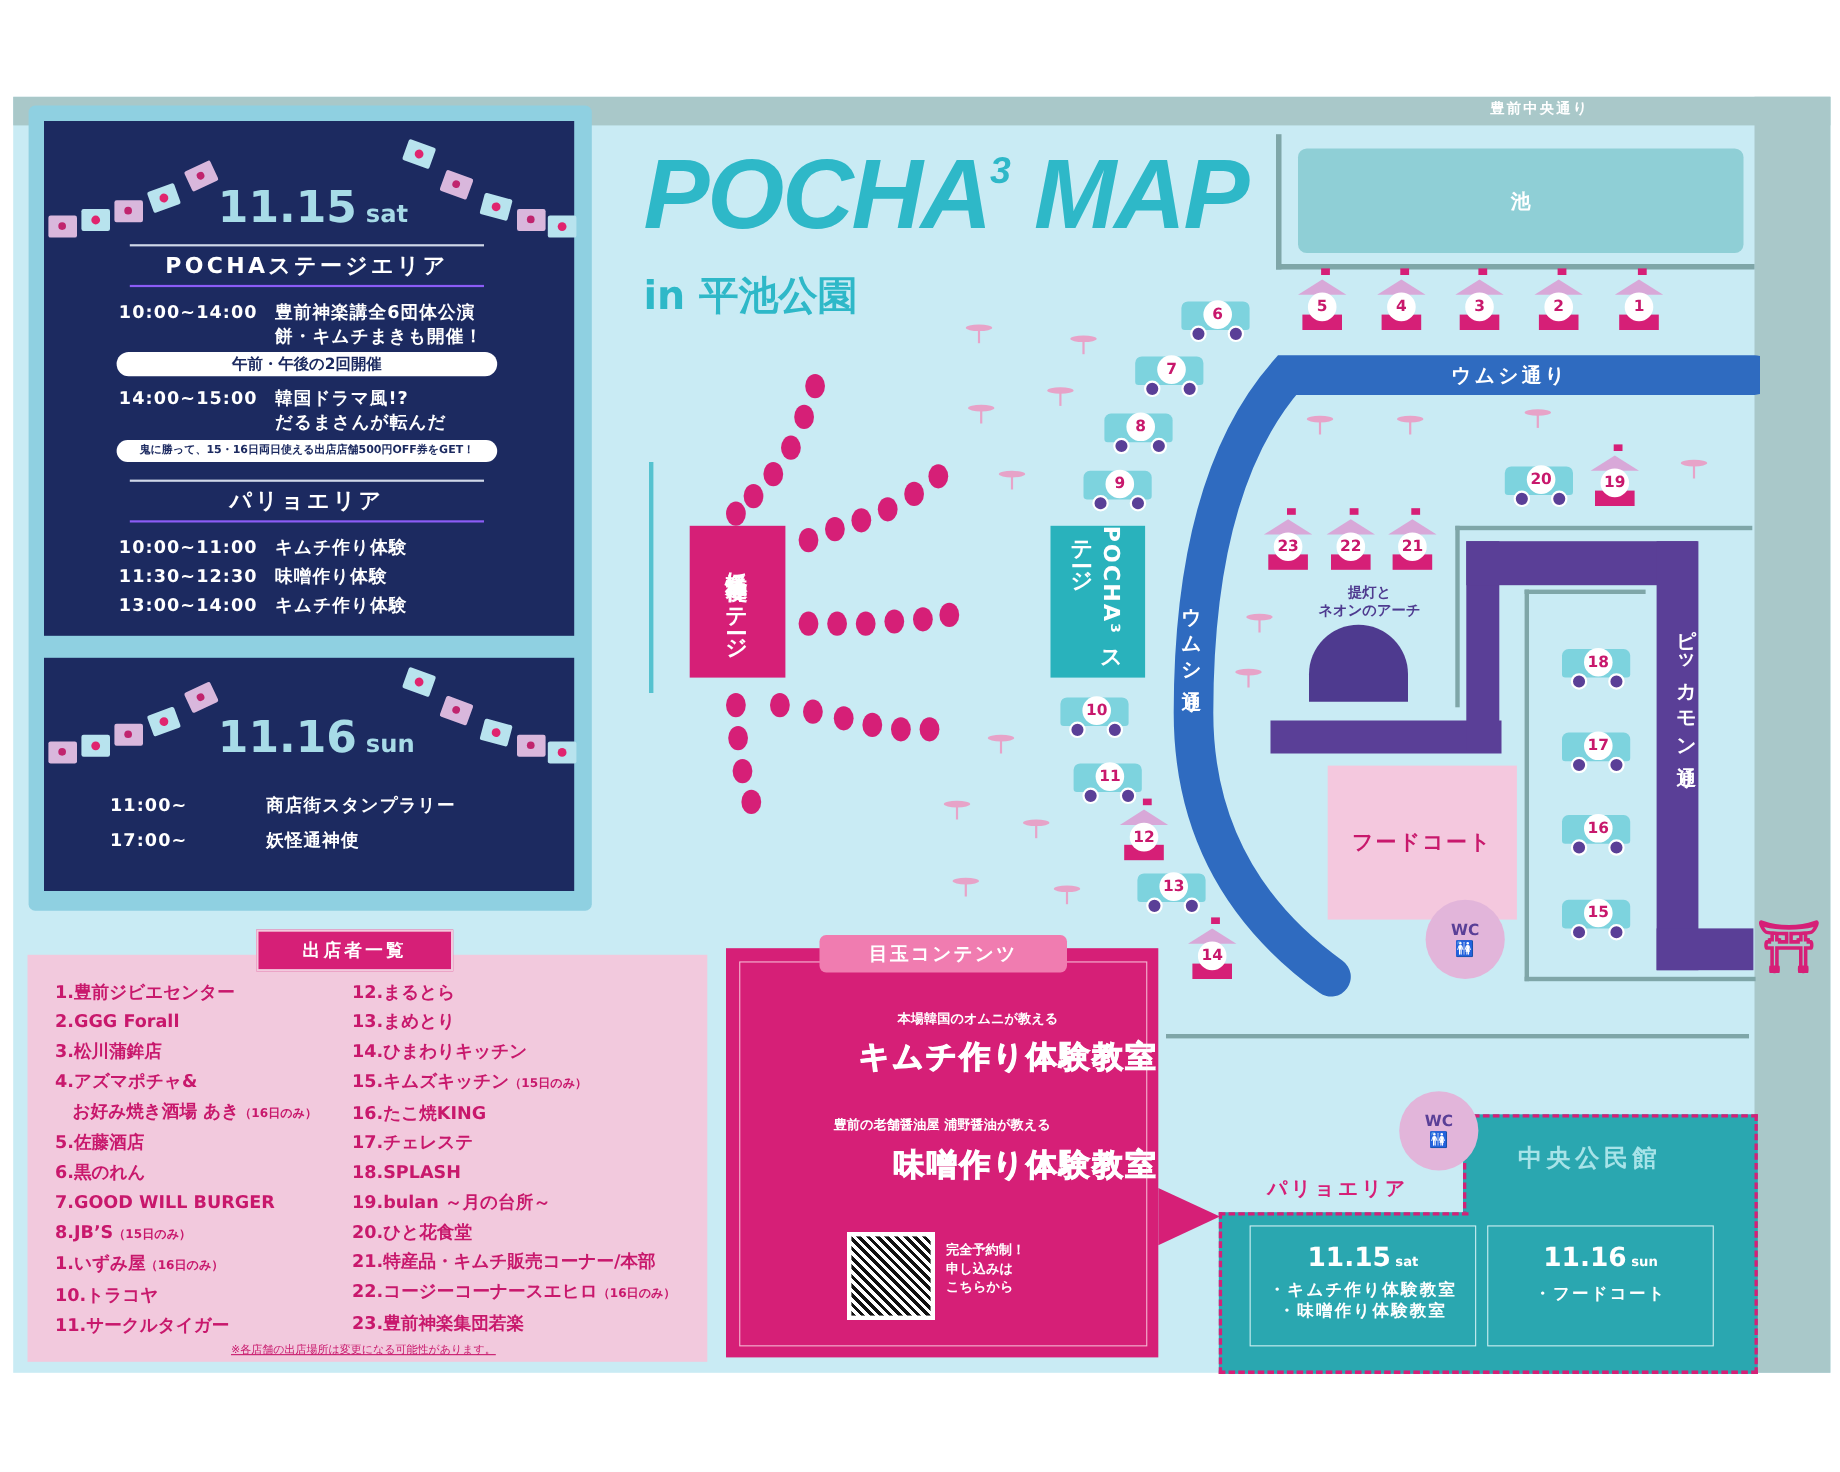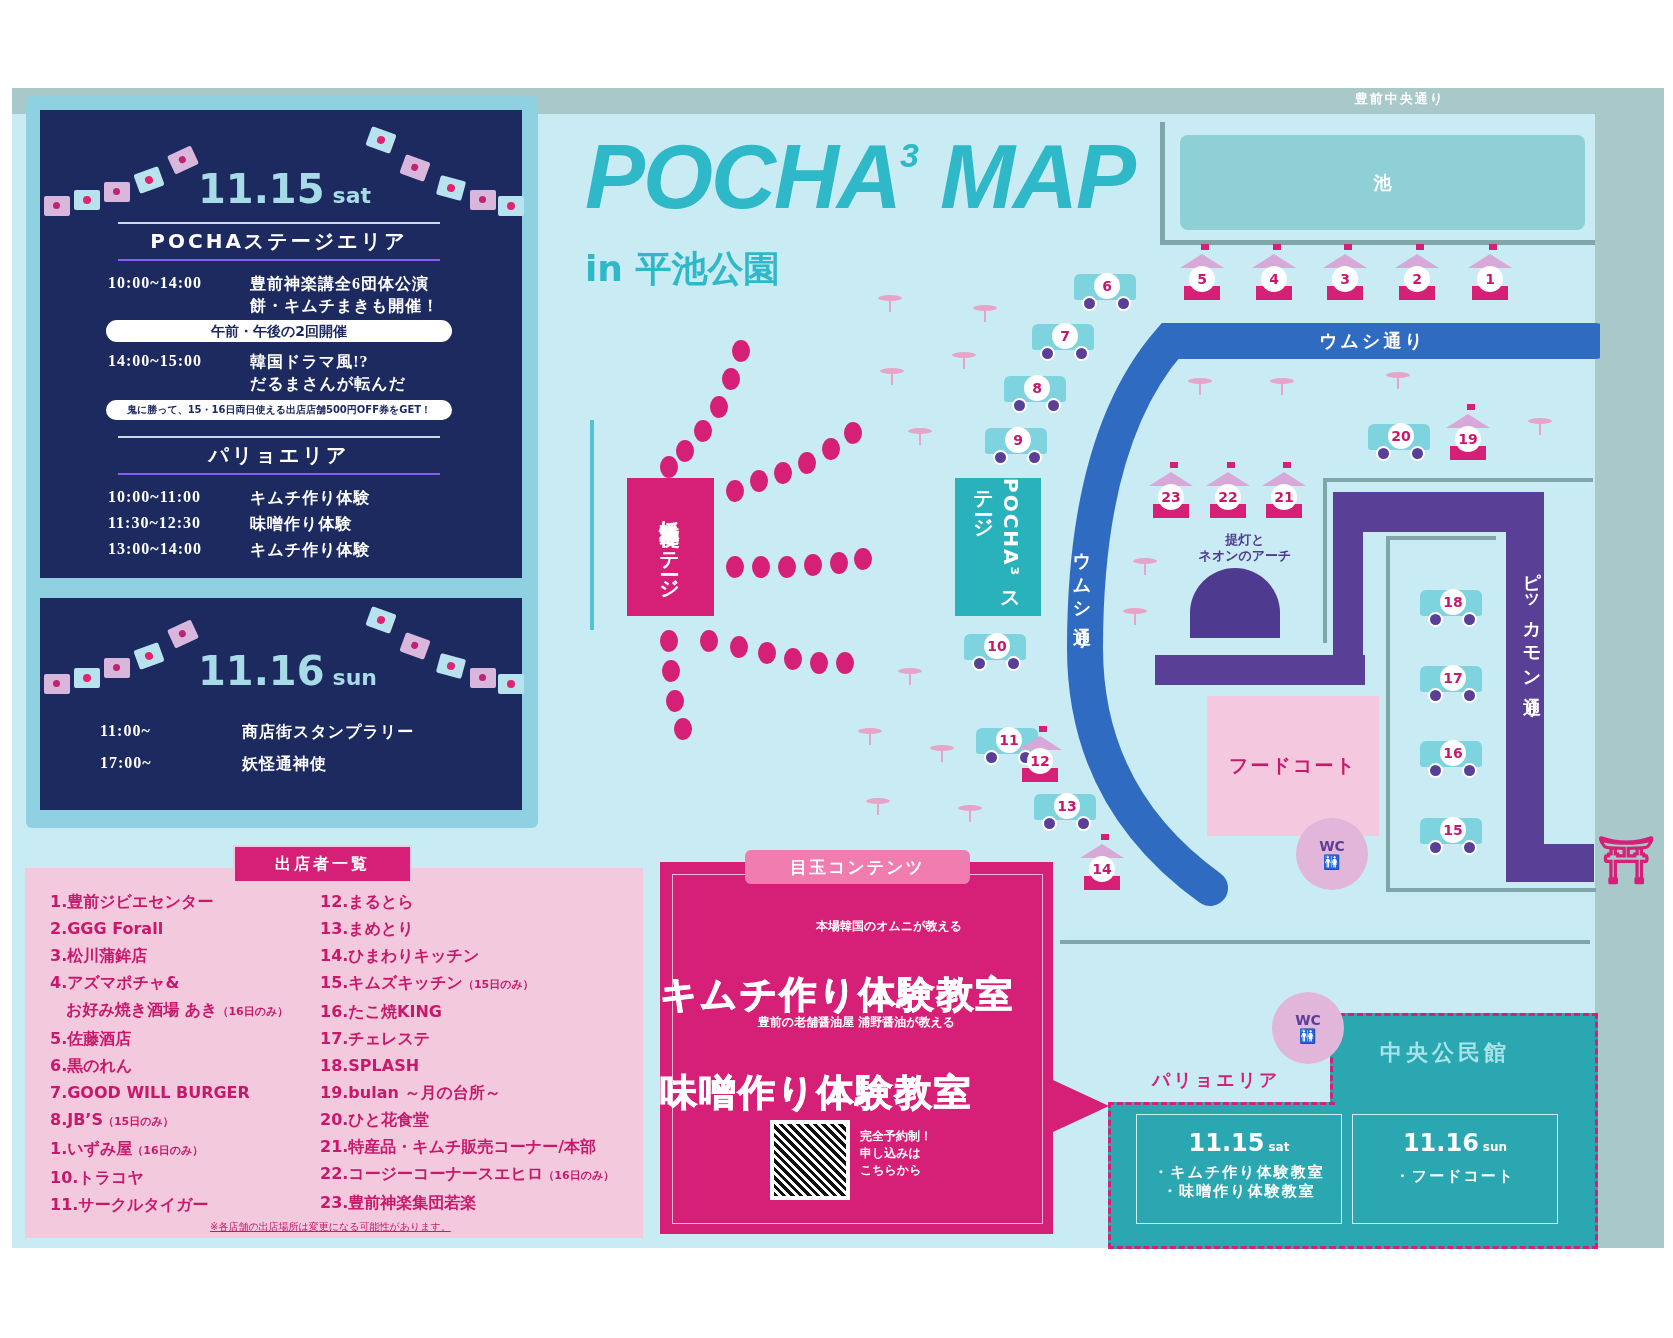--- a/index.html
+++ b/index.html
@@ -11,21 +11,21 @@
   .road-top-label{left:1300px;top:90px;width:200px;text-align:center;color:#fff;font-size:13px;font-weight:bold;letter-spacing:2px;}
 
   
   .sched-wrap{left:26px;top:96px;width:512px;height:732px;background:#8fd0e1;border-radius:6px;}
   .sched{background:#1c2a60;color:#fff;}
   .s1{left:40px;top:110px;width:482px;height:468px;}
   .s2{left:40px;top:598px;width:482px;height:212px;}
   .date-big{font-weight:bold;color:#a7dbe7;font-size:40px;}
   .date-sm{font-weight:bold;color:#a7dbe7;font-size:22px;margin-left:8px;}
   .sec-title{border-top:2px solid #cfd7e8;border-bottom:2px solid #8b5cf6;text-align:center;font-weight:bold;font-size:20px;letter-spacing:3px;color:#fff;padding:4px 0;}
-  .row{font-weight:bold;font-size:16px;letter-spacing:1px;color:#fff;white-space:nowrap;font-family:Liberation Serif, serif;}
+  .row{font-weight:bold;font-size:16px;letter-spacing:1px;color:#fff;white-space:nowrap;}
   .pill{background:#fff;color:#1c2a60;border-radius:14px;text-align:center;font-weight:bold;}
   .flag{width:26px;height:20px;border-radius:2px;}
   .flag.jp{background:#b8e3ee;}
   .flag.jp::after{content:"";position:absolute;width:8px;height:8px;border-radius:50%;background:#e0246e;left:9px;top:6px;}
   .flag.kr{background:#d9b7dc;}
   .flag.kr::after{content:"";position:absolute;width:7px;height:7px;border-radius:50%;background:#c0246e;left:9px;top:6px;}
 
   
   .title{left:585px;top:132px;font-family:"Liberation Sans",sans-serif;font-style:italic;font-weight:bold;font-size:90px;color:#2eb8c8;letter-spacing:-2px;line-height:1;}
   .title sup{font-size:34px;vertical-align:top;position:relative;top:6px;}
@@ -65,21 +65,21 @@
   .vhead{left:233px;top:845px;width:175px;height:34px;background:#d61f77;color:#fff;font-weight:bold;font-size:16px;letter-spacing:3px;display:flex;align-items:center;justify-content:center;border:2px solid #f2c9dd;}
   .vcol{color:#c8186c;font-weight:bold;font-size:16px;line-height:27px;white-space:nowrap;}
   .vcol small{font-size:11px;}
   .note{left:210px;top:1220px;color:#c8186c;font-size:10px;text-decoration:underline;}
 
   
   .feature{left:660px;top:862px;width:393px;height:372px;background:#d61f77;}
   .feature-inner{left:672px;top:874px;width:369px;height:348px;border:1px solid #f6b7d3;}
   .fhead{left:745px;top:850px;width:225px;height:34px;background:#f07cb0;color:#fff;font-weight:bold;font-size:17px;display:flex;align-items:center;justify-content:center;letter-spacing:2px;border-radius:6px;}
   .fsub{color:#fff;font-weight:bold;font-size:12px;text-align:center;}
-  .fmain{color:#fff;font-weight:bold;font-size:37px;text-align:left;letter-spacing:2px;text-shadow:0 0 0 #fff;margin-top:28px;-webkit-text-stroke:1px #fff;}
+  .fmain{color:#fff;font-weight:bold;font-size:28px;text-align:right;letter-spacing:2px;text-shadow:0 0 0 #fff;-webkit-text-stroke:1px #fff;}
   .qr{left:770px;top:1120px;width:72px;height:72px;background:#fff;padding:4px;}
   .qr-inner{width:72px;height:72px;background:repeating-linear-gradient(45deg,#111 0 3px,#fff 3px 6px);}
   .qr-note{left:860px;top:1128px;color:#fff;font-weight:bold;font-size:12px;line-height:17px;}
 
   
   .center{left:1330px;top:1013px;width:262px;height:230px;background:#2aa7b0;border:3px dashed #d61f77;}
   .paryo{left:1108px;top:1102px;width:224px;height:141px;background:#2aa7b0;border:3px dashed #d61f77;border-right:none;}
   .center-label{left:1380px;top:1038px;color:#a7e3e8;font-weight:bold;font-size:22px;letter-spacing:4px;}
   .paryo-label{left:1152px;top:1068px;color:#d61f77;font-weight:bold;font-size:18px;letter-spacing:3px;}
   .cbox{border:1px solid #cdeff2;color:#fff;font-weight:bold;text-align:center;}
@@ -268,21 +268,21 @@
     <div class="w1"></div>
     <div class="w2"></div>
     <div class="num">9</div>
   </div>
 <div class="abs truck" style="left:964px;top:628px;">
     <div class="body"></div>
     <div class="w1"></div>
     <div class="w2"></div>
     <div class="num">10</div>
   </div>
-<div class="abs truck" style="left:976px;top:722px;">
+<div class="abs truck" style="left:976px;top:688px;">
     <div class="body"></div>
     <div class="w1"></div>
     <div class="w2"></div>
     <div class="num">11</div>
   </div>
 <div class="abs stall" style="left:1018px;top:730px;">
     <div class="flagpin"></div>
     <div class="roof"></div>
     <div class="base"></div>
     <div class="num">12</div>

